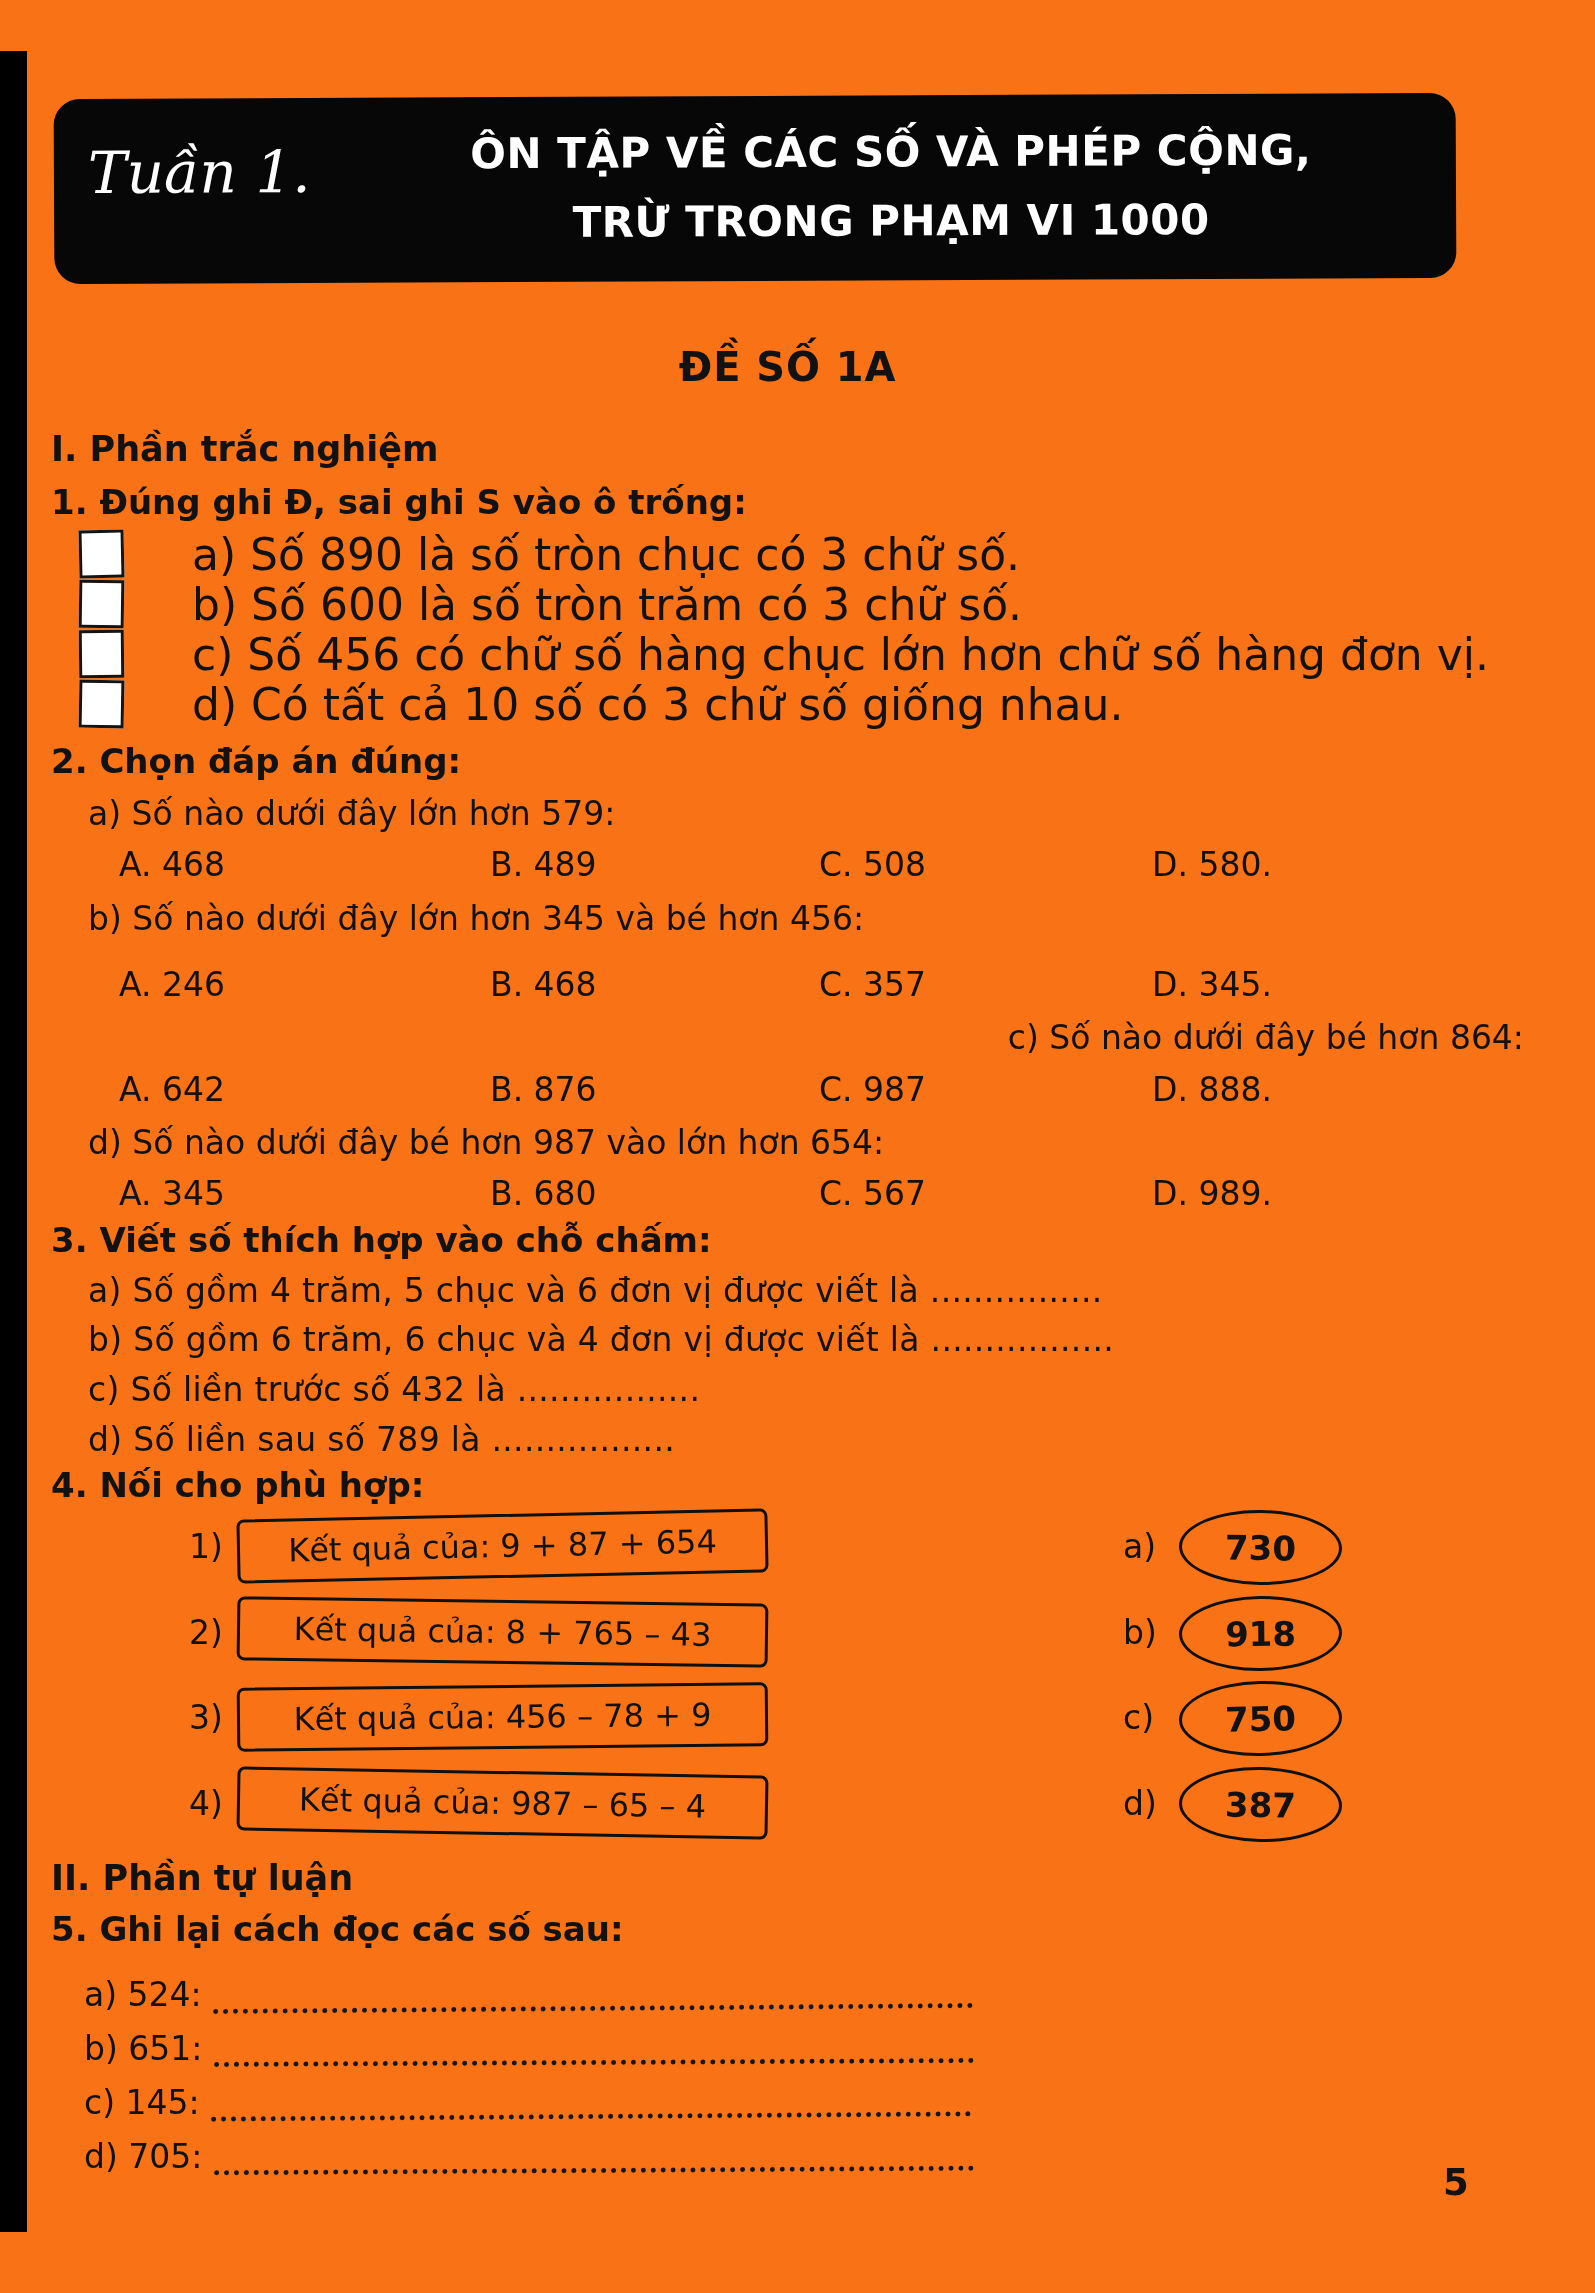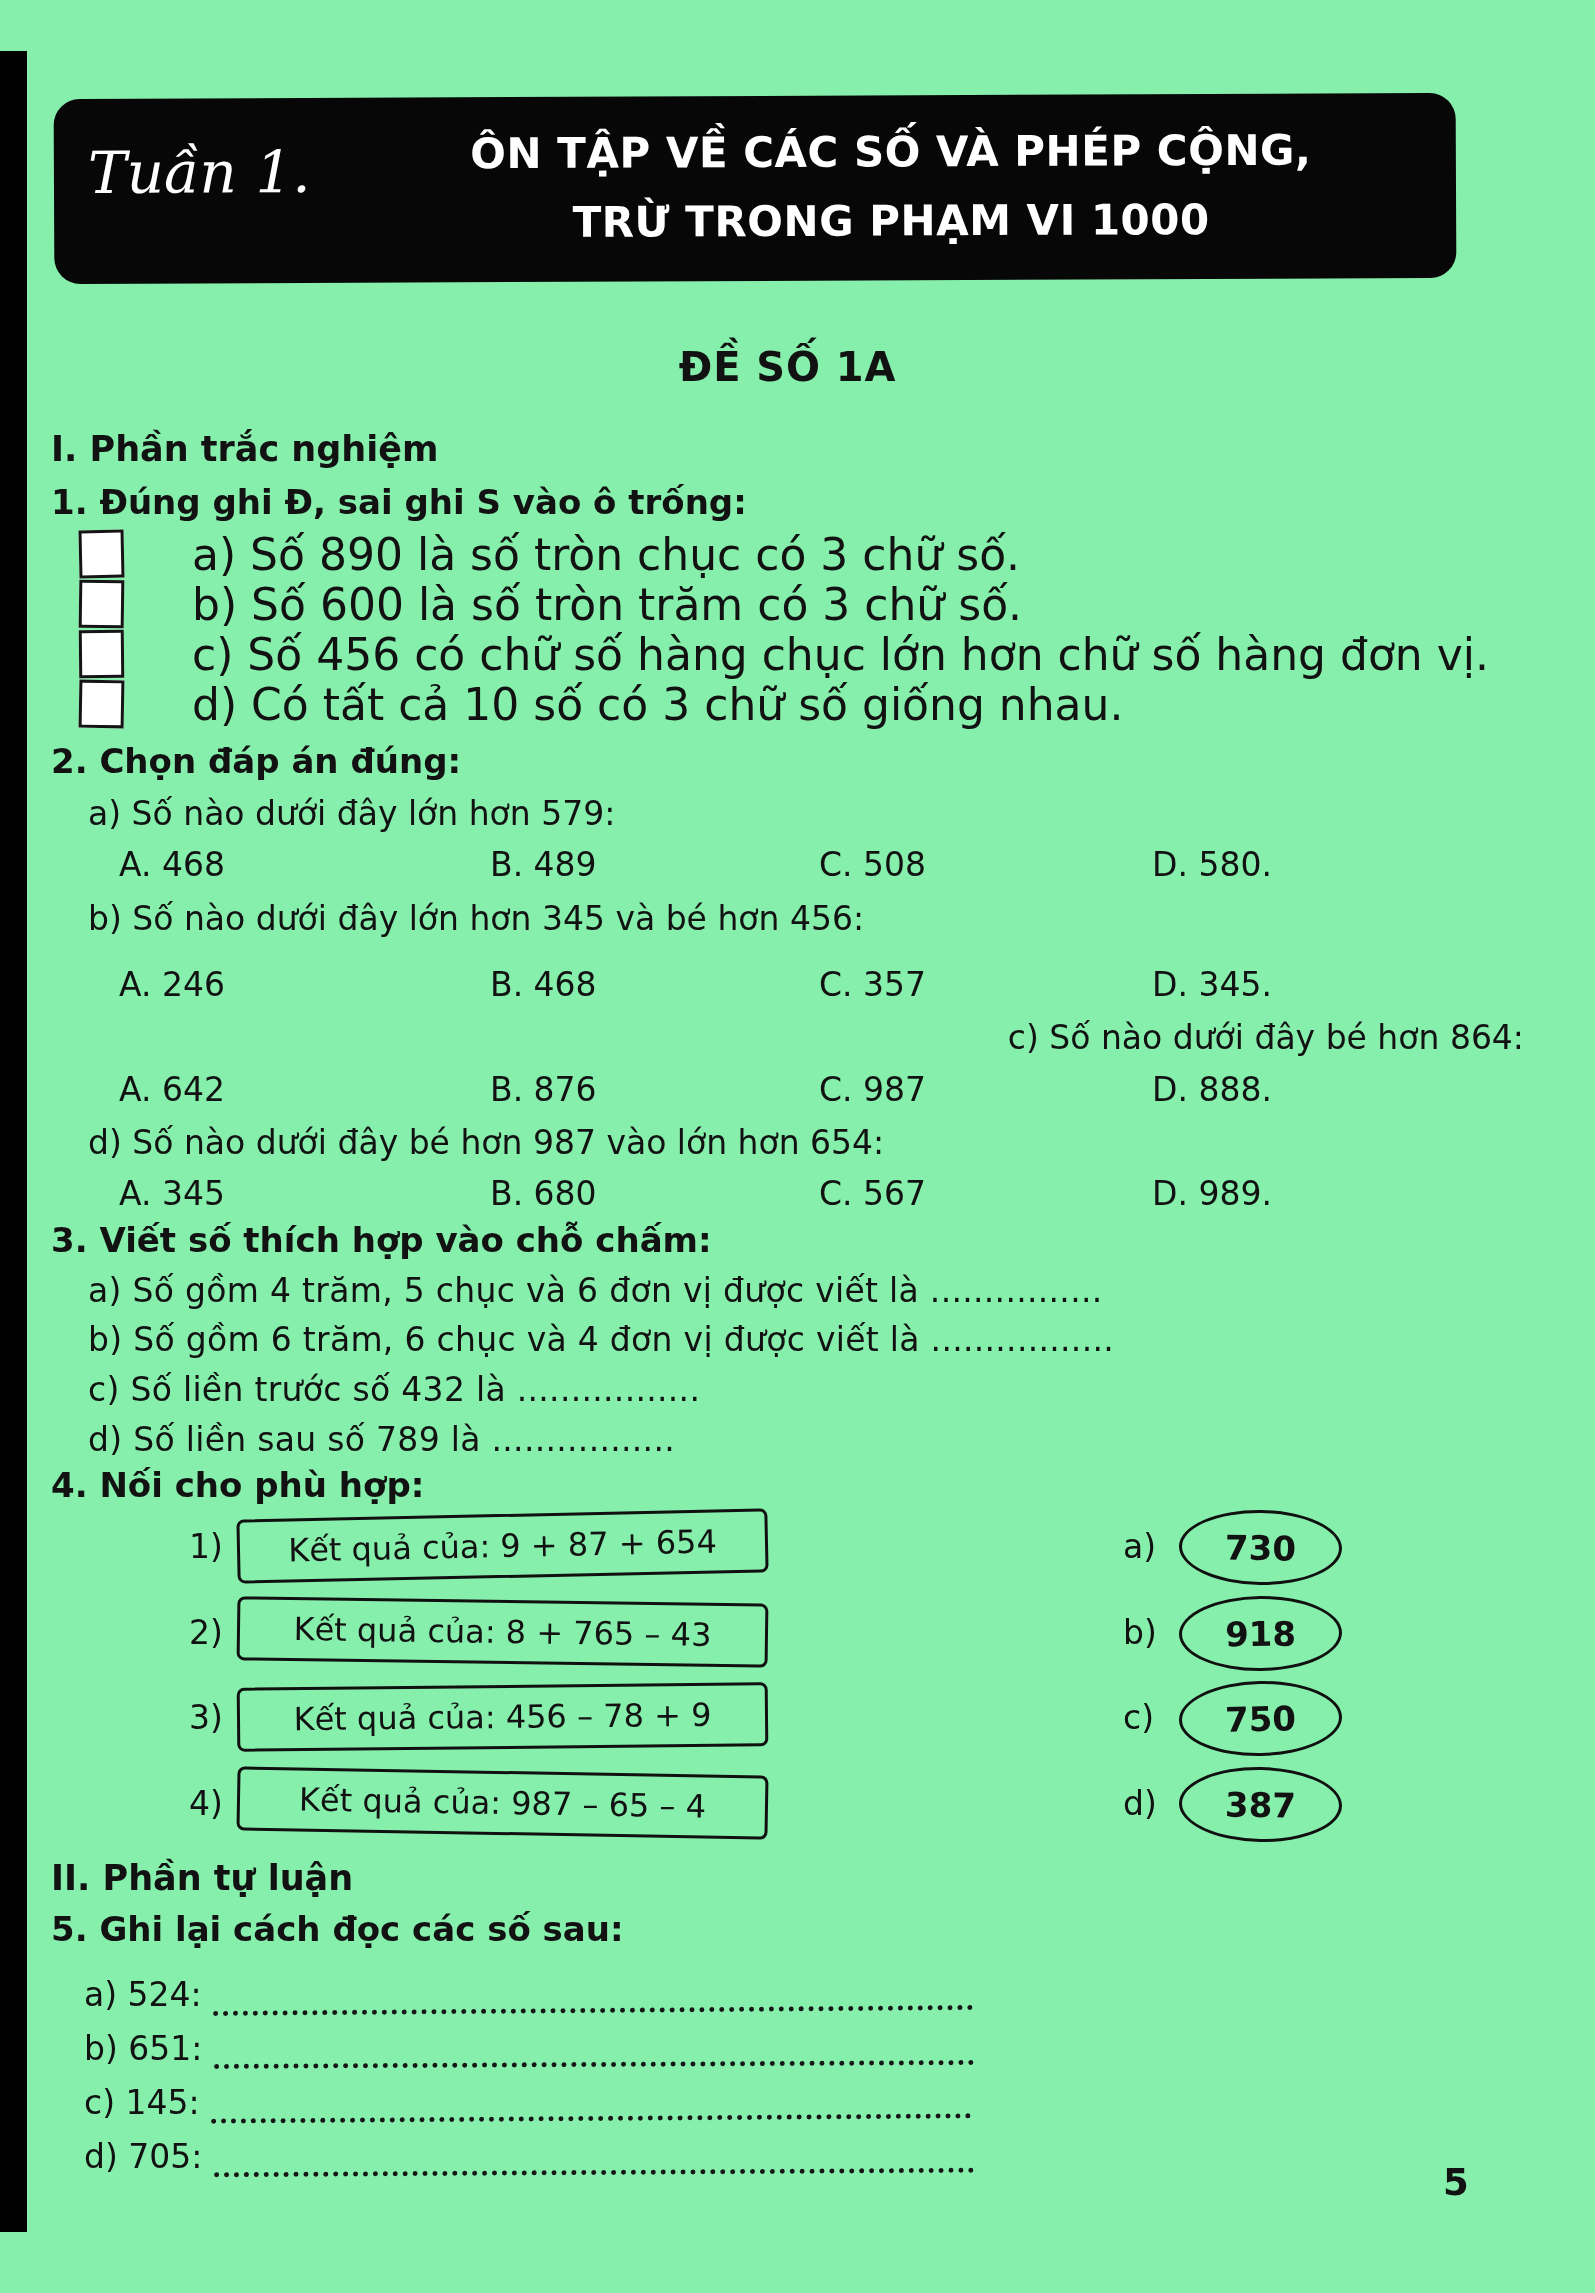--- a/index.html
+++ b/index.html
@@ -1,18 +1,18 @@
 <!DOCTYPE html>
 <html style="font-size:15px"><head>
 <meta charset="utf-8">
 <style>
   html,body { margin:0; padding:0; background:#e8e8e8; }
   .page {
     position:relative; width:1596px; height:2293px; margin:0 auto;
-    background:#86efac; overflow:hidden;
+    background:#f97316; overflow:hidden;
     font-family:"DejaVu Sans","Liberation Sans",sans-serif; color:#121212;
   }
   .left-bar { position:absolute; left:0; top:51px; width:27px; height:2181px; background:#000; }
 
   .header-band {
     position:absolute; left:54px; top:96px; width:1402px; height:185px;
     background:#070707; border-radius:26px; transform:rotate(-0.25deg);
   }
   .week-label {
     position:absolute; left:34px; top:45px; color:#fff;
@@ -50,21 +50,21 @@
     border:3.7px solid #101010; border-radius:7.5px;
     display:flex; align-items:center; justify-content:center; font-size:32px;
   }
   .match-letter { position:absolute; left:1072px; top:13px; font-size:33px; line-height:39px; }
   .match-oval {
     position:absolute; left:1128px; top:-3.7px; width:157px; height:69px;
     border:3.7px solid #101010; border-radius:50%;
     display:flex; align-items:center; justify-content:center; font-size:34px; font-weight:bold;
   }
 
-  .answer-line { display:flex; align-items:flex-end; height:37px; margin:0 0 17px 33px; font-size:33px; }
+  .answer-line { display:flex; align-items:center; height:37px; margin:0 0 17px 33px; font-size:33px; }
   .answer-label { white-space:nowrap; margin-right:11.2px; line-height:37px; }
   .dotted-line { width:760px; height:28px; border-bottom:5.6px dotted #161616; }
 
   .page-number { position:absolute; left:1443px; top:2161px; font-size:37px; font-weight:bold; }
 </style>
 </head>
 <body>
 
 <div class="page">
   <div class="left-bar"></div>

